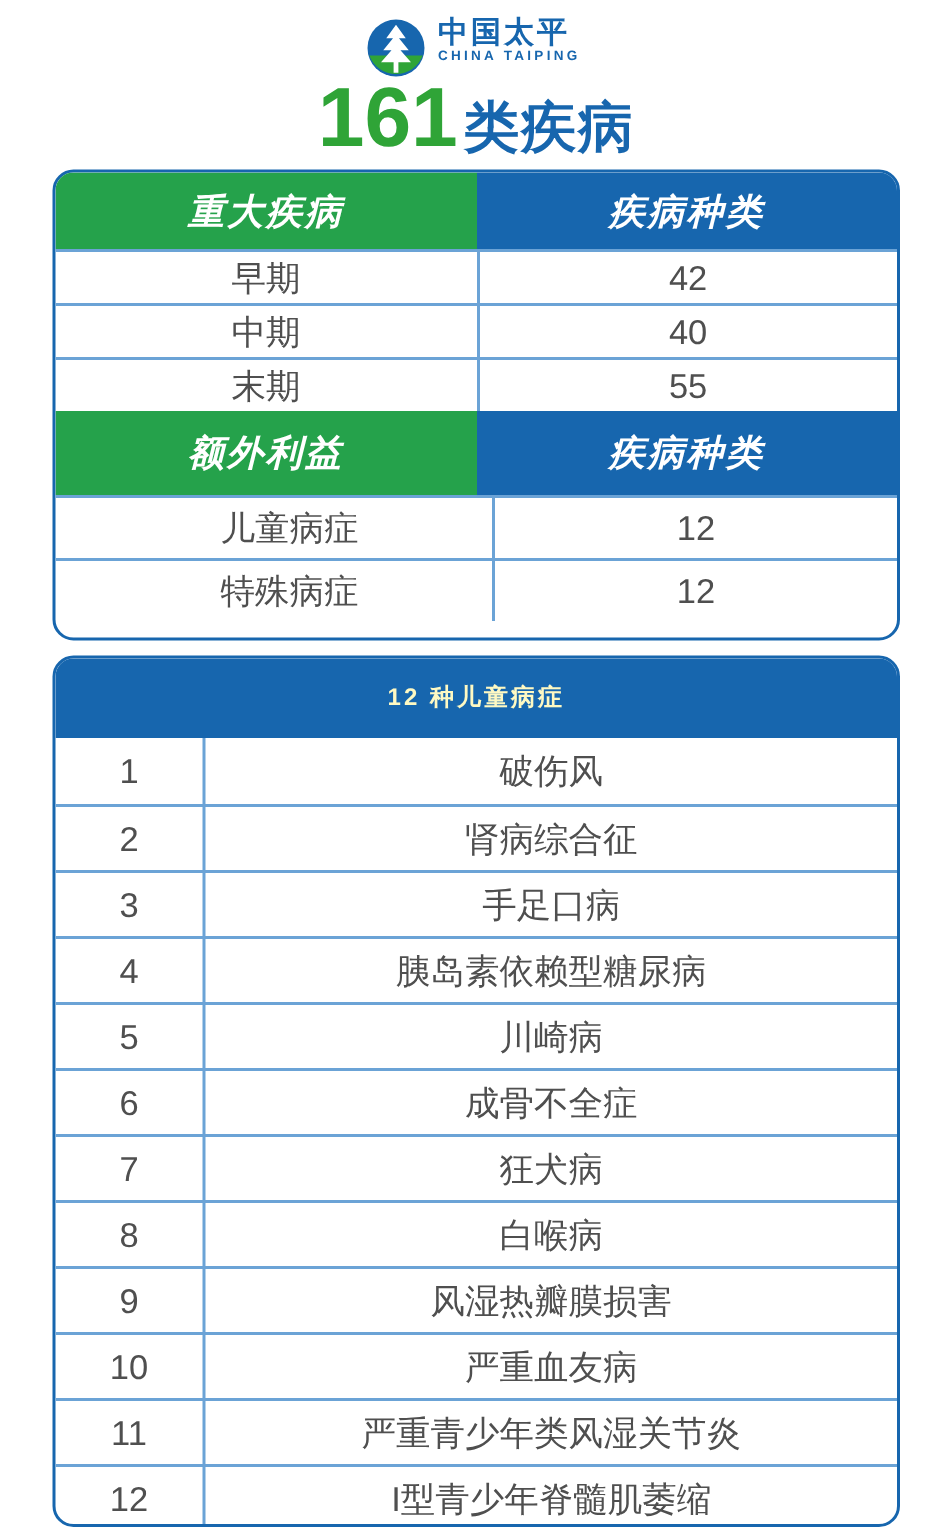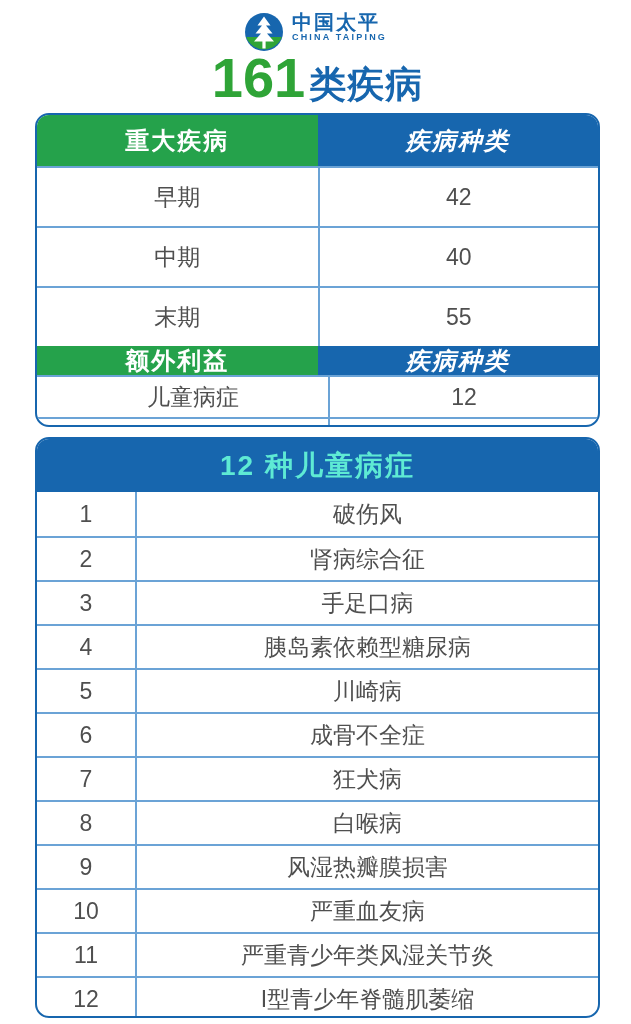--- a/index.html
+++ b/index.html
@@ -54,41 +54,41 @@
     overflow:hidden;background:#fff;
   }
   .row{display:flex;width:100%;}
   .cell{
     display:flex;align-items:center;justify-content:center;
     font-size:23px;color:var(--body_text);
   }
   .hdr-cell{
     color:#fff;font-weight:bold;font-size:24px;letter-spacing:2px;
   }
-  .bg-green{background:var(--green);}
+  .bg-green{background:var(--green);font-style:italic;}
   .bg-blue{background:var(--blue);font-style:italic;}
 
   
   #summary-table{top:113px;height:314px;}
   #summary-table .row{border-top:2px solid var(--inner_line);}
   #summary-table .row:first-child{border-top:none;}
   #summary-table .row.hdr{border-top:none;}
   #summary-table .c-left{width:50%;}
   #summary-table .c-right{width:50%;border-left:2px solid var(--inner_line);}
   #summary-table .row.hdr .c-right{border-left:none;}
   #summary-table .h1{height:51px;}
-  #summary-table .r1{height:60px;}
-  #summary-table .h2{height:29px;}
+  #summary-table .r1{height:36px;}
+  #summary-table .h2{height:56px;}
   #summary-table .r2{height:42px;padding-left:21px;}
 
   
   #detail-table{top:437px;height:581px;}
   .t2-header{
     height:53px;display:flex;align-items:center;justify-content:center;
-    background:var(--blue);color:#5eead4;font-weight:bold;font-size:28px;
+    background:var(--blue);color:#fef9c3;font-weight:bold;font-size:16px;
     letter-spacing:2px;
   }
   #detail-table .row{height:44px;border-top:2px solid var(--inner_line);}
   #detail-table .row:nth-child(2){border-top:none;}
   #detail-table .c-num{width:98px;}
   #detail-table .c-name{flex:1;border-left:2px solid var(--inner_line);}
 </style>
 </head>
 <body>
 

